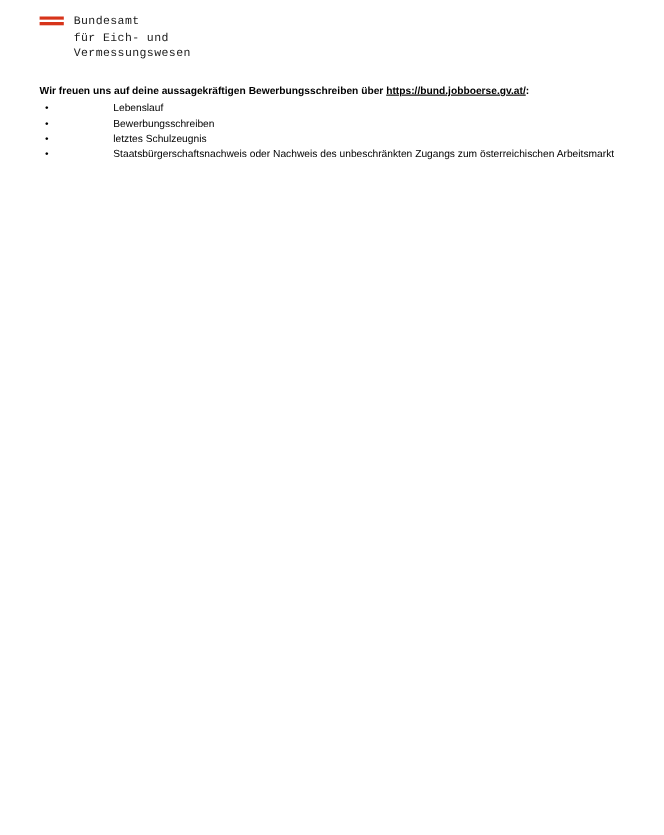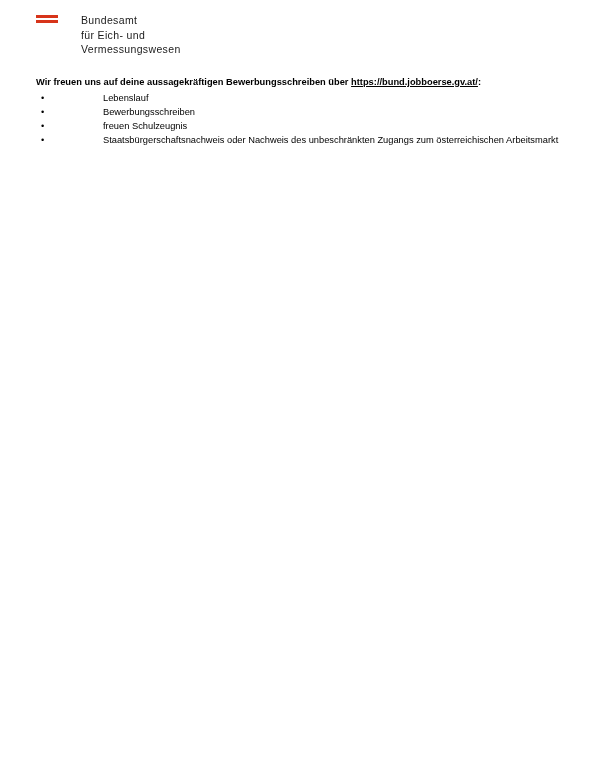--- a/index.html
+++ b/index.html
@@ -37,27 +37,26 @@
     margin-right: 9px;
     flex: 0 0 auto;
   }
   .logo-flag .stripe {
     height: 3px;
     width: 22px;
   }
   .logo-flag .stripe.red { background: #d7341a; }
   .logo-flag .stripe.white { background: #ffffff; height: 2px; }
   .logo-text {
-    font-family: Liberation Sans, sans-serif;
+    font-family: Liberation Mono, monospace;
     font-size: 10.5px;
     line-height: 14.5px;
     letter-spacing: 0.35px;
     color: #1a1a1a;
     font-weight: 400;
-    margin-left: 14px;
   }
   .logo-text .line1 { font-weight: 400; }
 
   
   .content {
     position: absolute;
     left: 36px;
     top: 76px;
     width: 530px;
   }
@@ -122,21 +121,21 @@
       <li>
         <span class="bullet">•</span>
         <span class="txt">Lebenslauf</span>
       </li>
       <li>
         <span class="bullet">•</span>
         <span class="txt">Bewerbungsschreiben</span>
       </li>
       <li>
         <span class="bullet">•</span>
-        <span class="txt">freuen Schulzeugnis</span>
+        <span class="txt">letztes Schulzeugnis</span>
       </li>
       <li>
         <span class="bullet">•</span>
         <span class="txt">Staatsbürgerschaftsnachweis oder Nachweis des unbeschränkten Zugangs zum österreichischen Arbeitsmarkt</span>
       </li>
     </ul>
   </div>
 
 </div>
 

